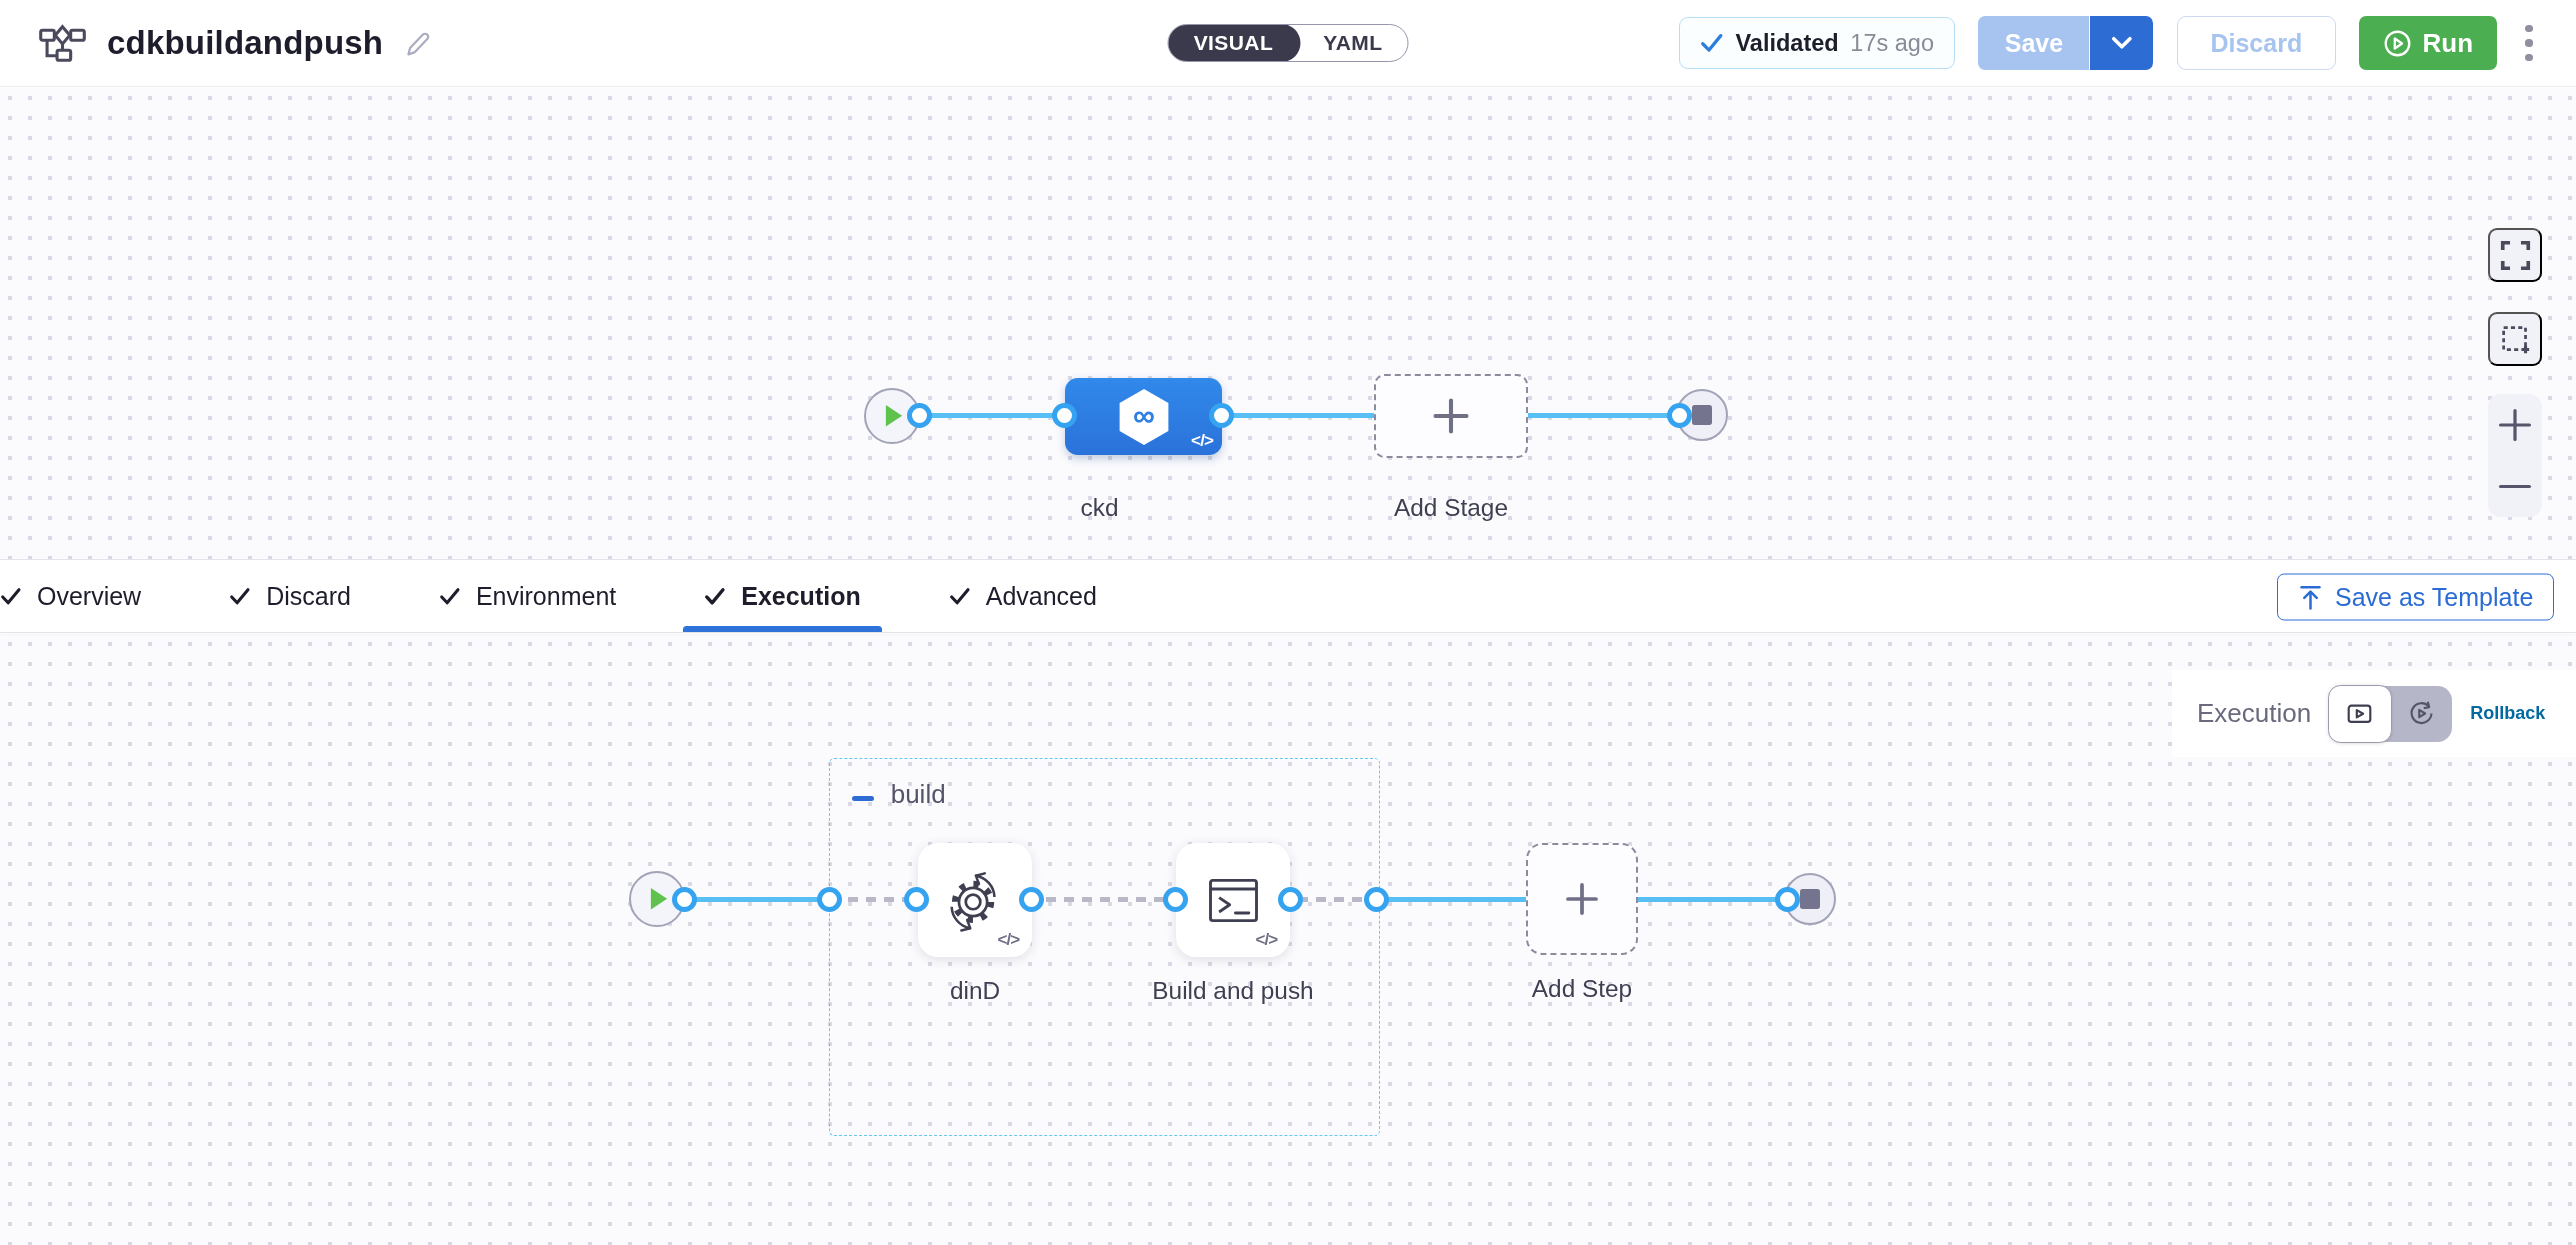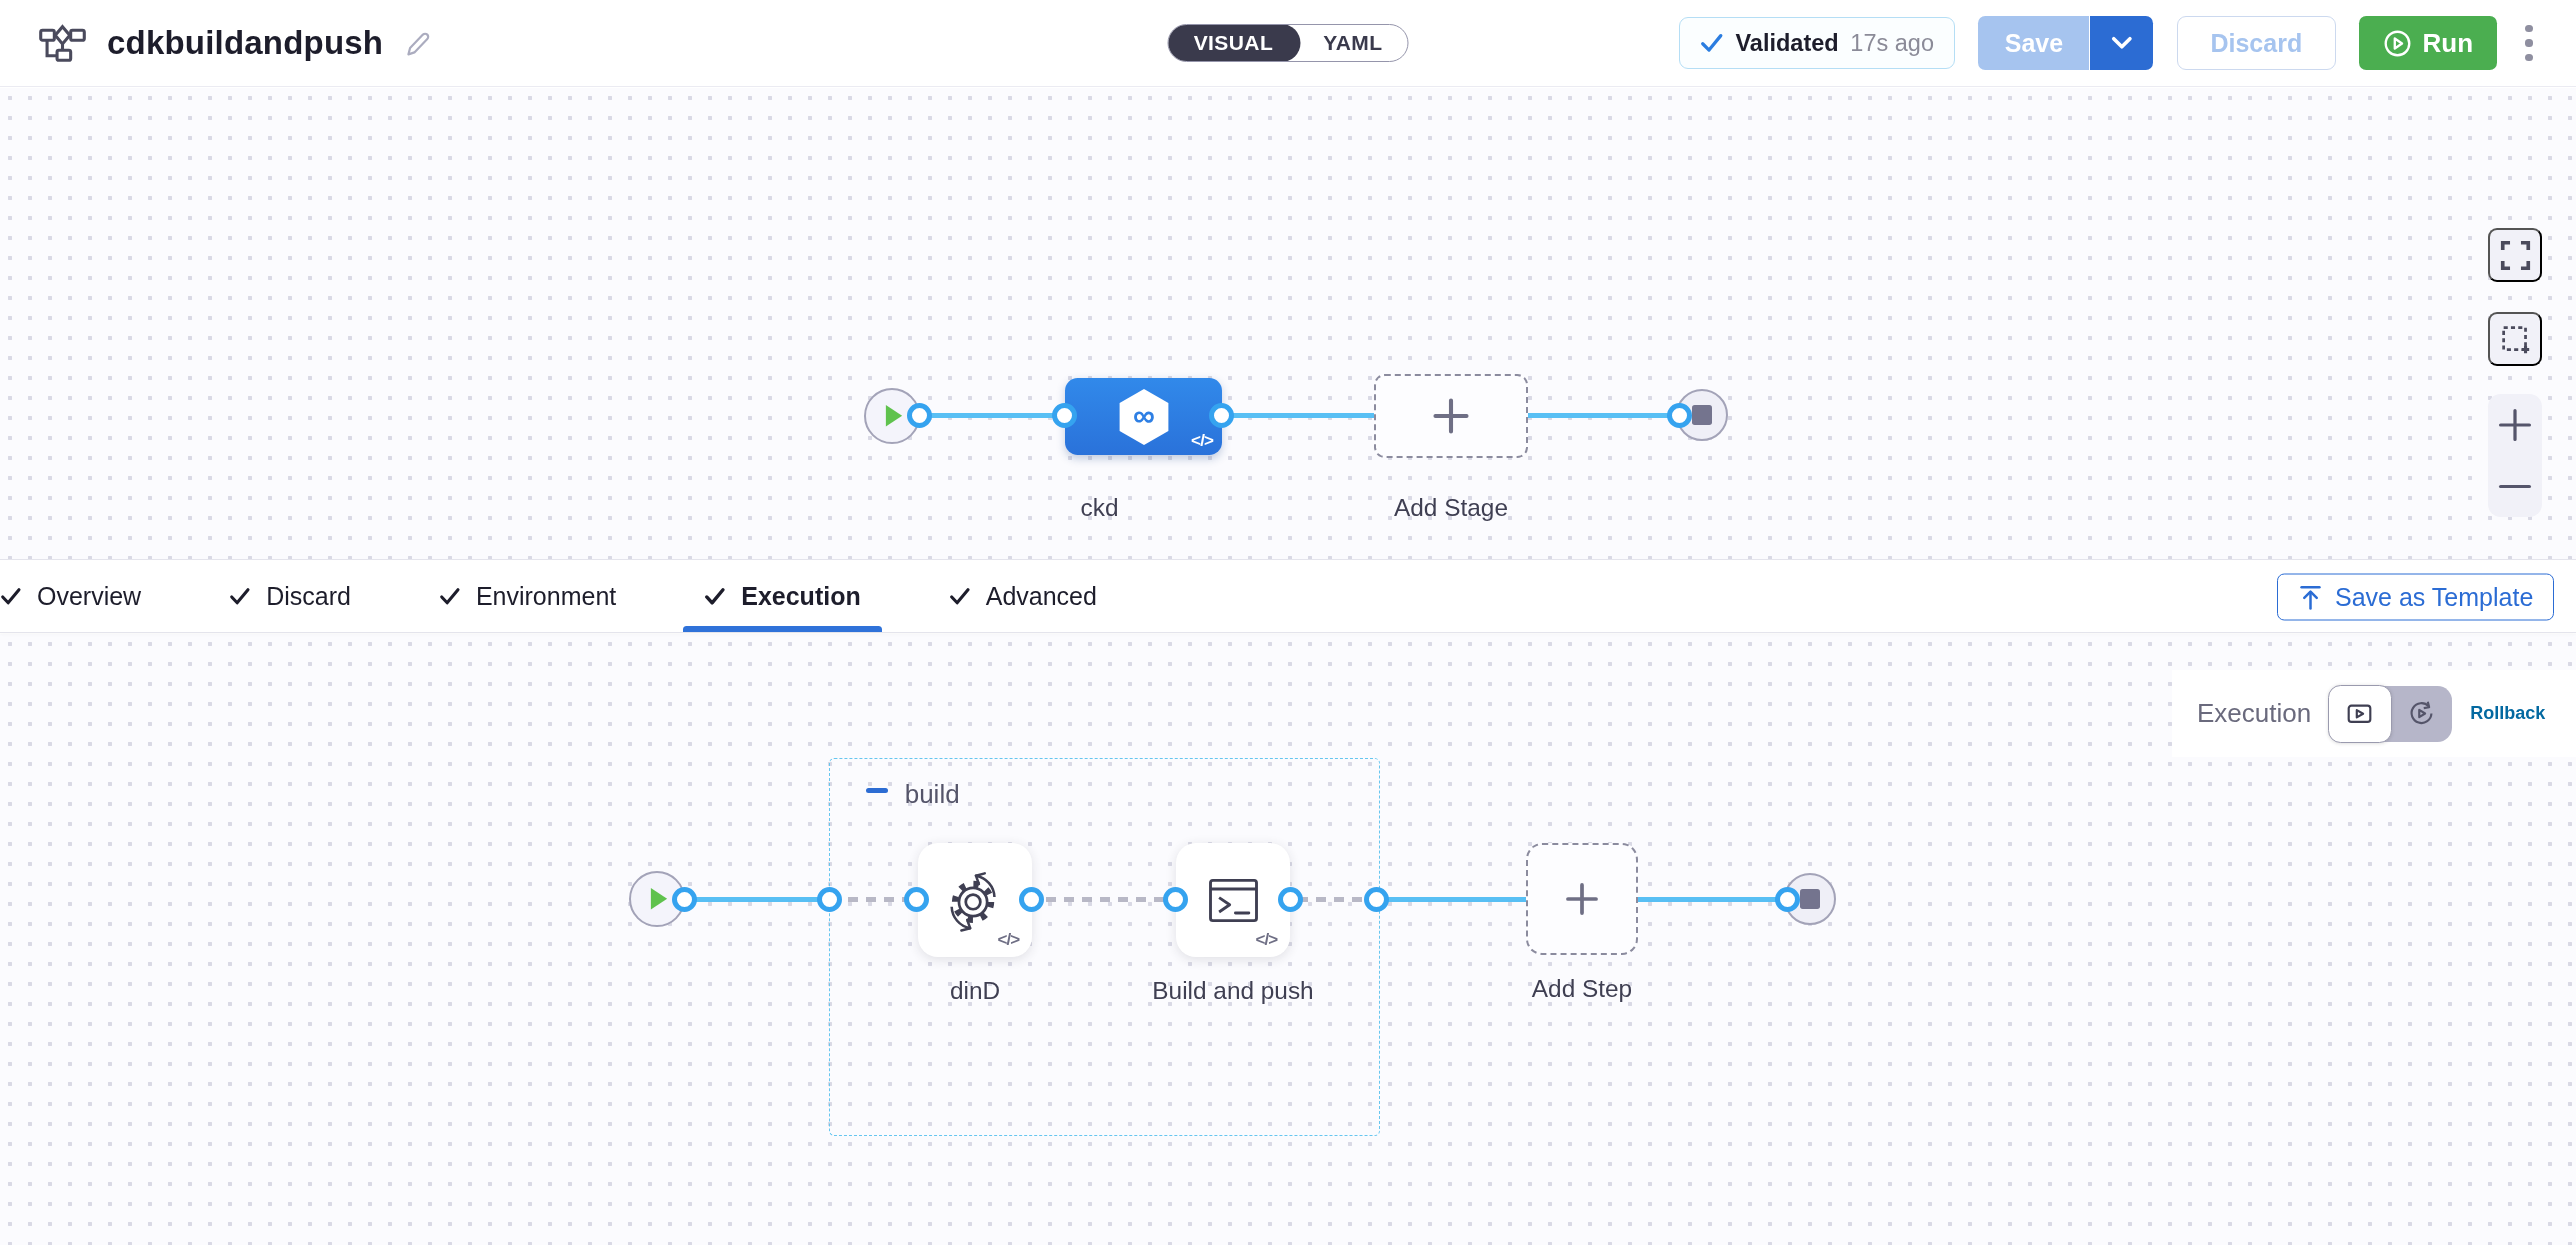--- a/index.html
+++ b/index.html
@@ -84,21 +84,21 @@
   .exec-strip { position:absolute; left:2172px; top:36px; width:404px; height:87px; background:#fff;
                 display:flex; align-items:center; gap:18px; padding-left:25px; z-index:6; }
   .exec-mode-label { font-size:26px; color:#6a6a7d; }
   .exec-toggle { display:flex; align-items:center; width:123px; height:56px; background:#b6b6c9; border-radius:14.4px; }
   .exec-toggle-seg { flex:1; height:56px; display:flex; align-items:center; justify-content:center; cursor:pointer; background:none; border:none; }
   .exec-toggle-seg.selected { background:#fff; border:1.8px solid #9a9aae; border-radius:12.6px; height:58px; margin:-0.9px; box-shadow:0 0.9px 3.6px rgba(0,0,0,.12); }
   .rollback-link { font-size:18px; color:#0369a1; cursor:pointer;font-weight:bold; }
 
   .step-group { position:absolute; left:829px; top:124px; width:551px; height:378px;
                 border:1.8px dashed #66c6ef; border-radius:5.4px; z-index:2; }
-  .group-header { position:absolute; left:35px; top:20px; display:flex; align-items:flex-start; gap:16.2px; }
+  .group-header { position:absolute; left:21px; top:20px; display:flex; align-items:flex-end; gap:16.2px; }
   .collapse-btn { width:23.5px; height:23.5px; display:flex; align-items:center; justify-content:center; background:none; border:none; cursor:pointer; }
   .collapse-btn i { display:block; width:21.7px; height:5.4px; background:#2c6cd3; border-radius:2.7px; }
   .group-label { font-size:26px; color:#55556a; }
 
   .step-card { position:absolute; width:114px; height:114px; background:#fff; border-radius:20px;
                box-shadow:0 2.7px 10.8px rgba(40,41,61,.12); display:flex; align-items:center; justify-content:center;
                z-index:3; cursor:pointer; }
 </style>
 </head>
 <body>

